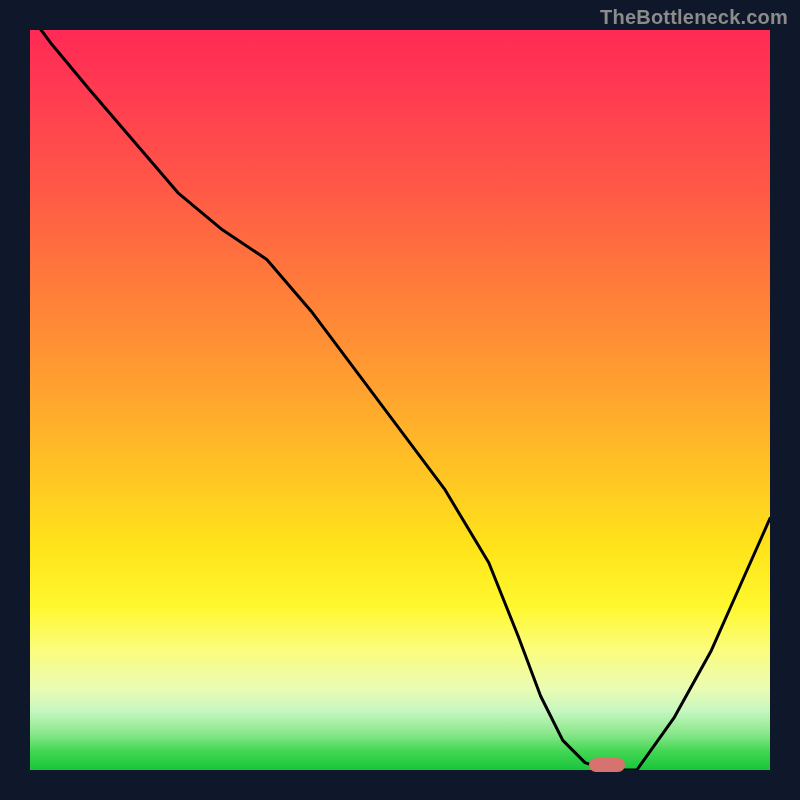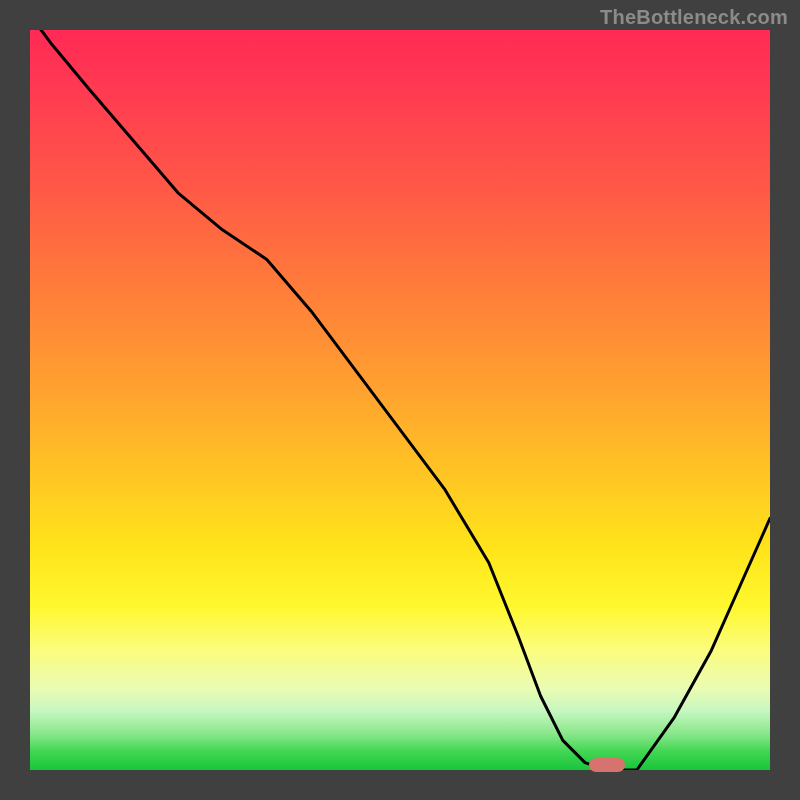--- a/index.html
+++ b/index.html
@@ -7,21 +7,21 @@
     padding: 0;
     width: 800px;
     height: 800px;
     background: #000000;
     overflow: hidden;
   }
   .frame {
     position: relative;
     width: 800px;
     height: 800px;
-    background: #404040;
+    background: #0f172a;
   }
   .plot-area {
     position: absolute;
     left: 30px;
     top: 30px;
     width: 740px;
     height: 740px;
   }
   .gradient-bg {
     position: absolute;

